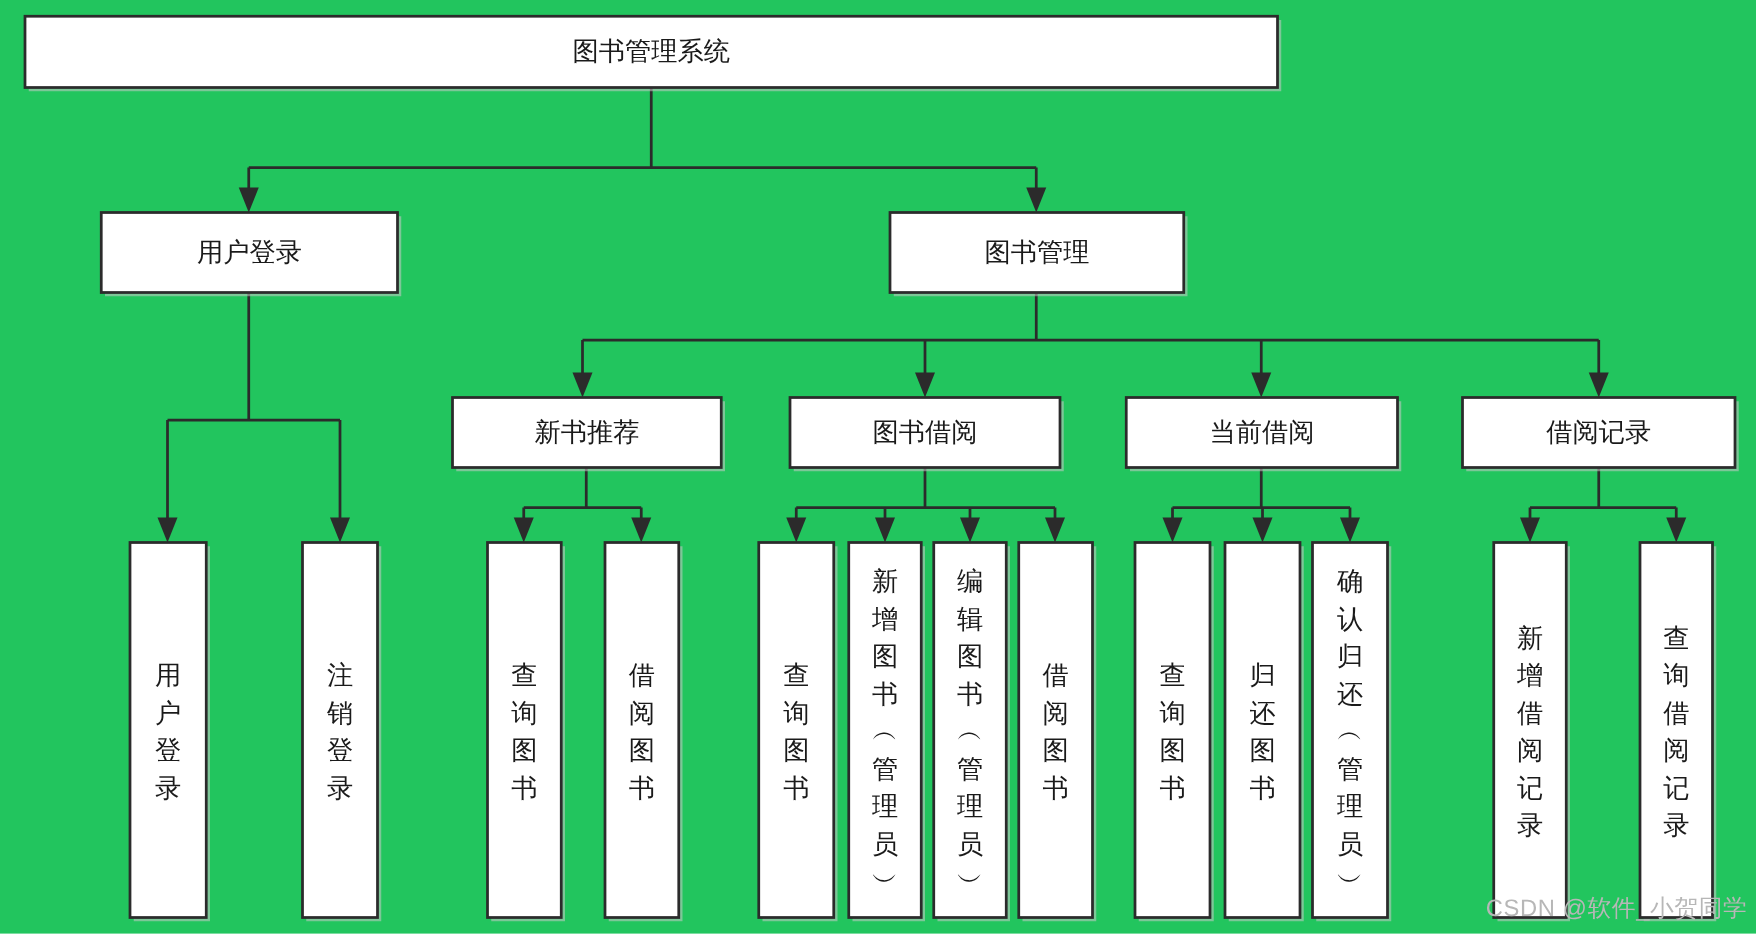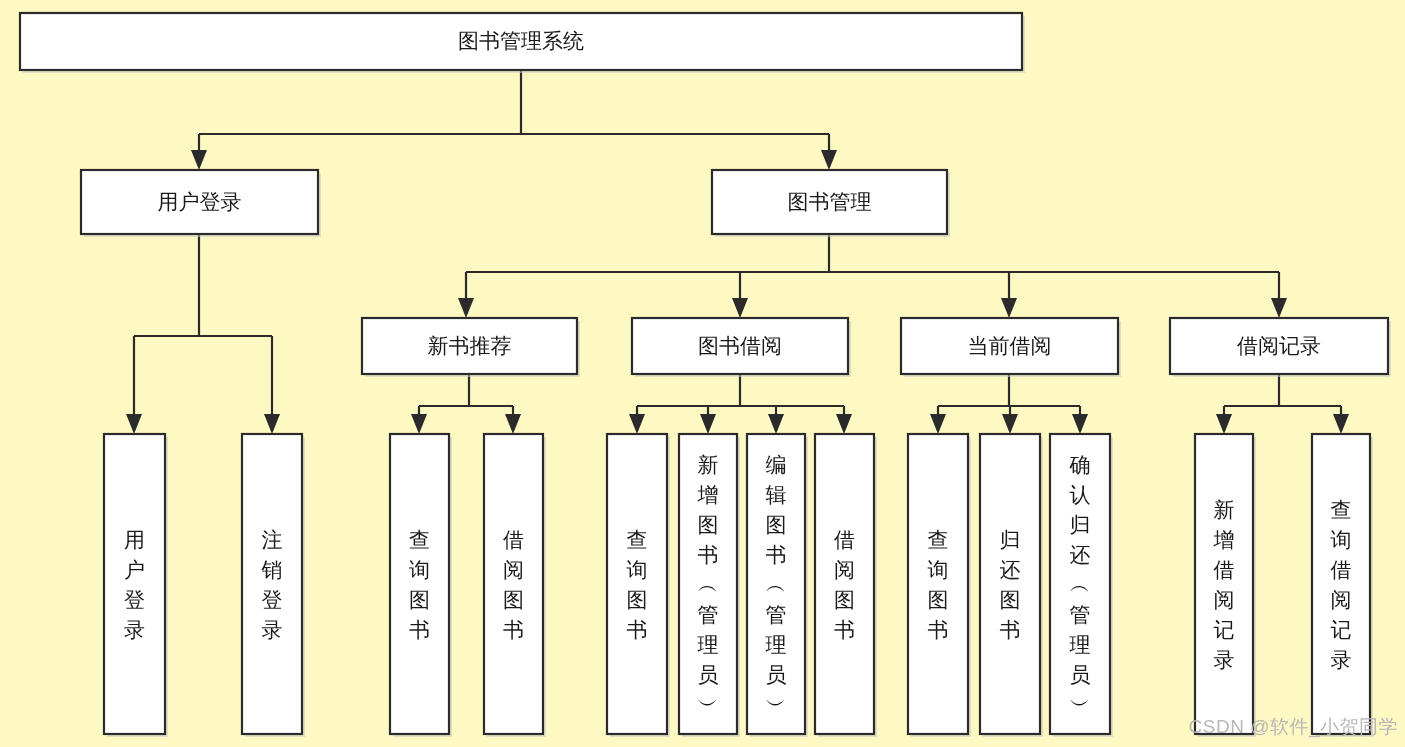--- a/index.html
+++ b/index.html
@@ -8,21 +8,21 @@
     padding: 0;
     background: #ffffff;
   }
   body {
     font-family: "Liberation Sans", "DejaVu Sans", sans-serif;
   }
   #diagram-root {
     position: relative;
     width: 1405px;
     height: 747px;
-    background: #fef9c3;
+    background: #22c55e;
     overflow: hidden;
   }
   svg.diagram-canvas {
     position: absolute;
     left: 0;
     top: 0;
     width: 1405px;
     height: 747px;
     display: block;
   }

